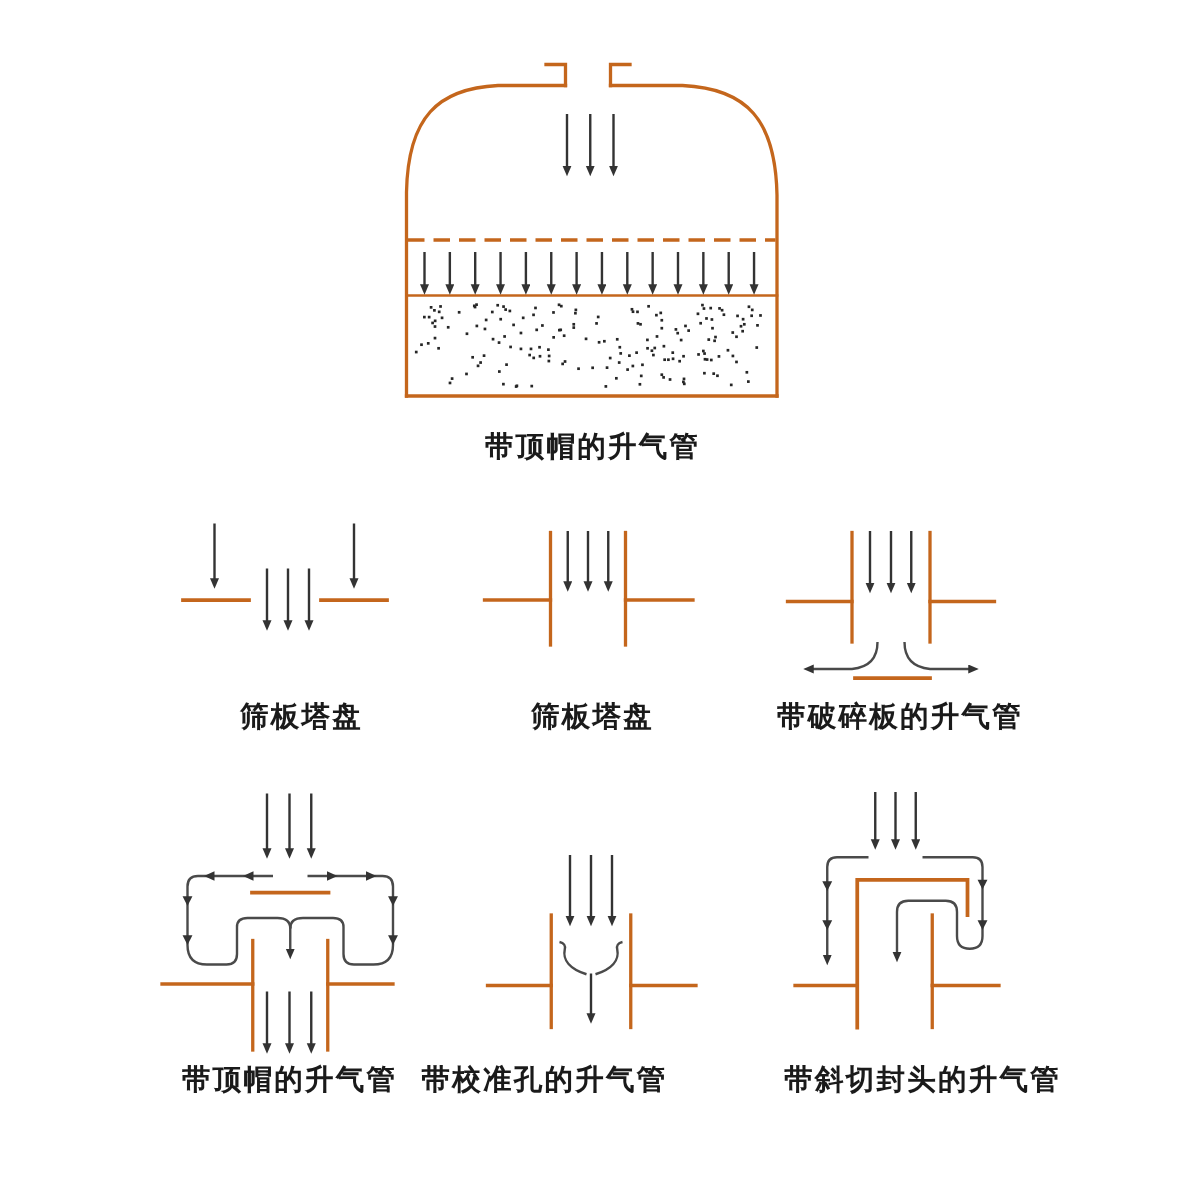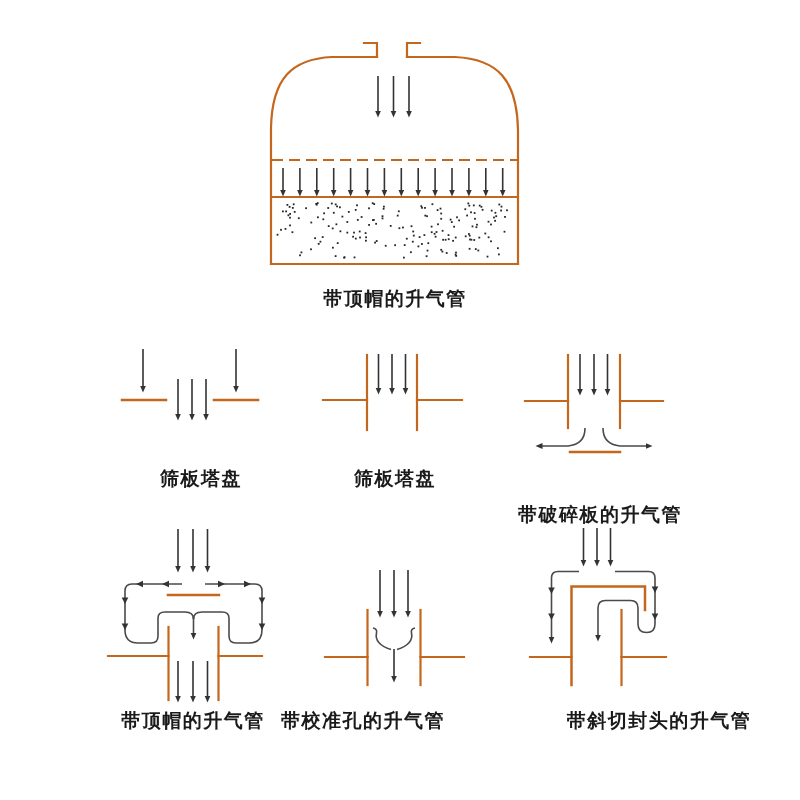--- a/index.html
+++ b/index.html
@@ -344,16 +344,16 @@
     <path d="M571.5,685 L571.5,586.5 L645,586.5 L645,610" class="ln-o ln-thick"></path>
     <line x1="621.5" y1="610" x2="621.5" y2="685" class="ln-o"></line>
     <line x1="530" y1="657" x2="571.5" y2="657" class="ln-o"></line>
     <line x1="621.5" y1="657" x2="666" y2="657" class="ln-o"></line>
   </g>
 </svg>
 
 <div class="caption" style="left:395px;top:289px;">带顶帽的升气管</div>
 <div class="caption" style="left:201px;top:469px;">筛板塔盘</div>
 <div class="caption" style="left:395px;top:469px;">筛板塔盘</div>
-<div class="caption" style="left:600px;top:469px;margin-top:36px;">带破碎板的升气管</div>
+<div class="caption" style="left:600px;top:469px;">带破碎板的升气管</div>
 <div class="caption" style="left:193px;top:711px;">带顶帽的升气管</div>
 <div class="caption" style="left:363px;top:711px;font-family:Liberation Serif, serif;">带校准孔的升气管</div>
-<div class="caption" style="left:615px;top:711px;margin-left:44px;">带斜切封头的升气管</div>
+<div class="caption" style="left:615px;top:711px;">带斜切封头的升气管</div>
 
 </body></html>

